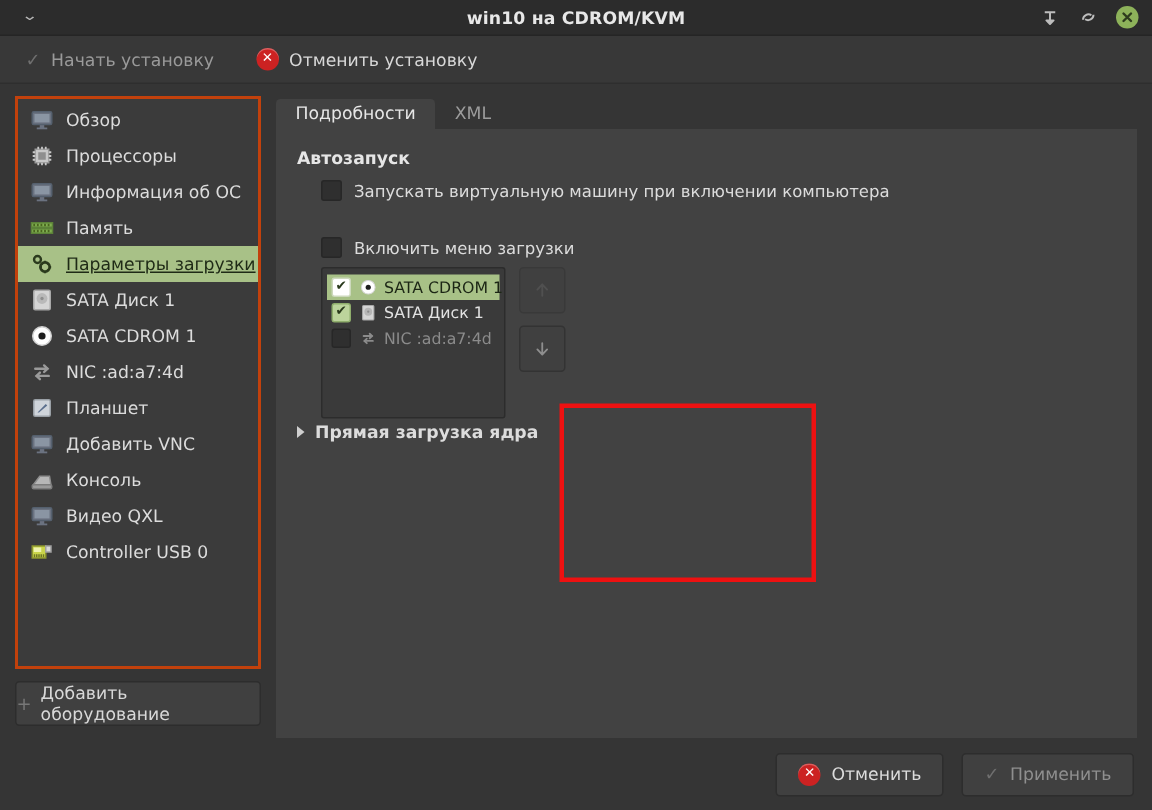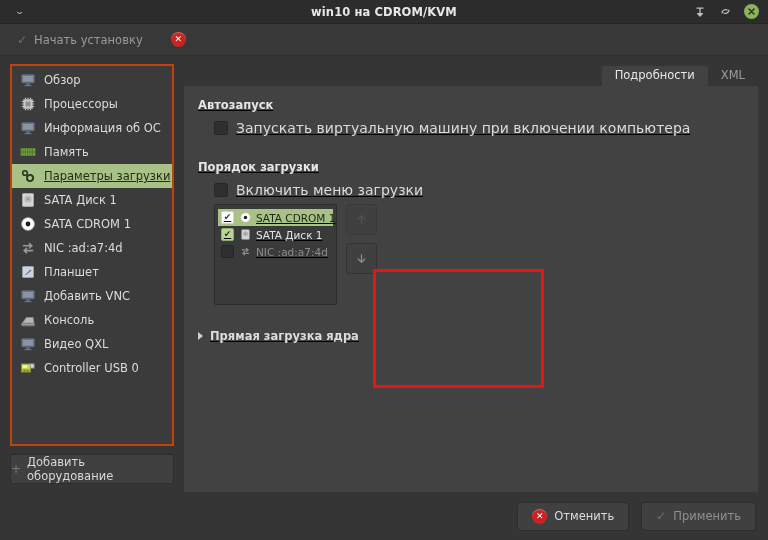--- a/index.html
+++ b/index.html
@@ -180,55 +180,53 @@
     flex: 1 1 auto;
     display: flex;
     flex-direction: column;
     min-width: 0;
   }
   .tabs {
     display: flex;
     align-items: flex-end;
     height: 22px;
     flex: 0 0 auto;
-    justify-content: flex-end;
   }
   .tab {
     font-size: 11.5px;
     padding: 4px 13px 5px 13px;
     color: #9c9c9c;
     cursor: pointer;
     line-height: 1;
   }
   .tab.active {
     background: #424242;
     color: #e6e6e6;
     border-top-left-radius: 3px;
     border-top-right-radius: 3px;
   }
   .panel {
     flex: 1 1 auto;
     background: #424242;
     padding: 12px 14px;
     position: relative;
     min-height: 0;
-    text-decoration: underline;
   }
   .section-title {
     font-size: 11.5px;
     font-weight: bold;
     color: #e6e6e6;
     margin-bottom: 8px;
   }
   .chk-row {
     display: flex;
     align-items: center;
     gap: 8px;
     padding-left: 16px;
-    font-size: 14px;
+    font-size: 11px;
     color: #dcdcdc;
     cursor: pointer;
   }
   .chkbox {
     width: 12px; height: 12px;
     background: #2f2f2f;
     border: 1px solid #272727;
     border-radius: 2px;
     flex: 0 0 auto;
   }
@@ -327,21 +325,21 @@
     z-index: 5;
   }
   .expander {
     display: flex;
     align-items: center;
     gap: 7px;
     font-size: 11.5px;
     font-weight: bold;
     color: #dcdcdc;
     cursor: pointer;
-    margin-top: 24px;
+    margin-top: 2px;
   }
   .tri {
     width: 0; height: 0;
     border-left: 5px solid #cfcfcf;
     border-top: 4px solid transparent;
     border-bottom: 4px solid transparent;
   }
   
   .footer {
     height: 48px;
@@ -400,20 +398,21 @@
     </div>
   </div>
 
   <div class="toolbar">
     <div class="tool-btn disabled">
       <span class="chk-faint">✓</span>
       <span>Начать установку</span>
     </div>
     <div class="tool-btn">
       <span class="redx">✕</span>
+      <span>Отменить установку</span>
     </div>
   </div>
 
   <div class="body">
 
     <div class="sidebar-col">
       <div class="sidebar">
 
         <div class="side-item">
           <span class="side-ico">
@@ -601,21 +600,20 @@
       <div class="panel">
 
         <div class="section-title">Автозапуск</div>
         <div class="chk-row">
           <span class="chkbox"></span>
           <span>Запускать виртуальную машину при включении компьютера</span>
         </div>
 
         <div class="spacer-24"></div>
 
-        <div class="section-title">Порядок загрузки</div>
         <div class="chk-row">
           <span class="chkbox"></span>
           <span>Включить меню загрузки</span>
         </div>
 
         <div class="boot-area">
           <div class="boot-list">
 
             <div class="boot-row selected">
               <span class="bchk on sel">✔</span>

